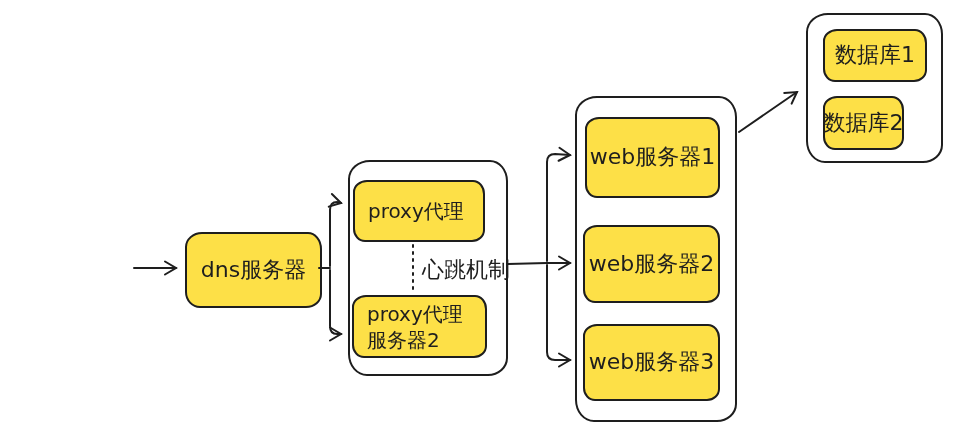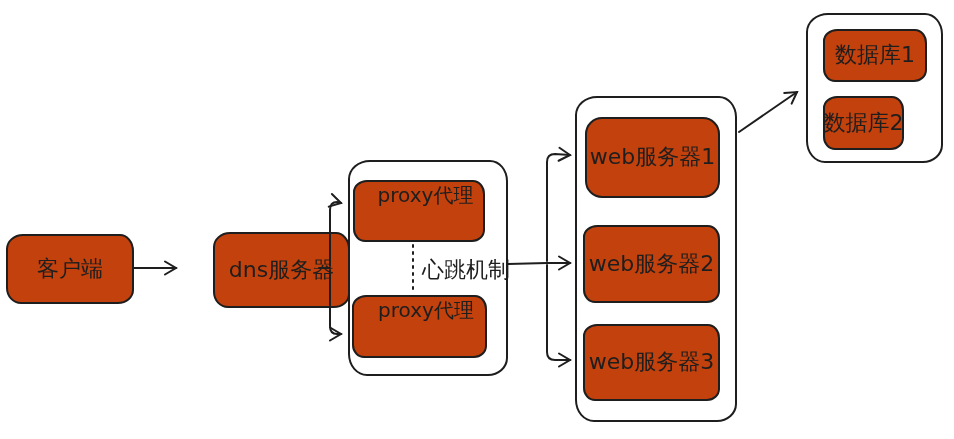--- a/index.html
+++ b/index.html
@@ -9,62 +9,62 @@
     height: 439px;
     background: #ffffff;
     overflow: hidden;
     font-family: "DejaVu Sans", sans-serif;
     color: #1e1e1e;
   }
   .node {
     position: absolute;
     box-sizing: border-box;
     border: 2.2px solid #1e1e1e;
-    background: #c2410c;
+    background: #fde047;
     display: flex;
     align-items: center;
     justify-content: center;
     text-align: center;
     font-size: 22px;
     line-height: 1.2;
     white-space: nowrap;
   }
   .group {
     position: absolute;
     box-sizing: border-box;
     border: 2.2px solid #1e1e1e;
     background: #ffffff;
   }
   
   .r-lg { border-radius: 22px 18px 20px 19px / 19px 21px 18px 22px; }
   .r-md { border-radius: 17px 14px 16px 15px / 15px 17px 14px 16px; }
   .r-sm { border-radius: 14px 12px 13px 12px / 12px 14px 12px 13px; }
 
   #node-client   { left: 6px;   top: 234px; width: 128px; height: 70px; }
-  #node-dns      { left: 185px; top: 232px; width: 137px; height: 76px; margin-left: 28px; }
+  #node-dns      { left: 185px; top: 232px; width: 137px; height: 76px; }
   #group-proxy   { left: 348px; top: 160px; width: 160px; height: 216px; }
   #node-proxy1   { left: 353px; top: 180px; width: 132px; height: 62px; }
   #node-proxy2   { left: 352px; top: 295px; width: 135px; height: 63px; }
   #node-proxy1, #node-proxy2 {
-    flex-direction: row;
+    flex-direction: column;
     align-items: flex-start;
     justify-content: center;
     padding-left: 13px;
     font-size: 20px;
     line-height: 1.3;
   }
   #label-heartbeat {
     position: absolute;
     left: 416px; top: 257px; width: 94px; height: 26px;
     font-size: 22px; line-height: 26px;
     text-align: right;
     white-space: nowrap;
   }
   #group-web     { left: 575px; top: 96px;  width: 162px; height: 326px; }
-  #node-web1     { left: 585px; top: 117px; width: 135px; height: 81px; border-radius: 17px; }
+  #node-web1     { left: 585px; top: 117px; width: 135px; height: 81px; }
   #node-web2     { left: 583px; top: 225px; width: 137px; height: 78px; }
   #node-web3     { left: 583px; top: 324px; width: 137px; height: 77px; }
   #group-db      { left: 806px; top: 13px;  width: 137px; height: 150px; }
   #node-db1      { left: 823px; top: 29px;  width: 104px; height: 53px; }
   #node-db2      { left: 823px; top: 96px;  width: 81px; height: 54px; }
 
   #edge-layer {
     position: absolute;
     left: 0; top: 0;
     width: 954px; height: 439px;
@@ -74,34 +74,32 @@
 </style>
 </head>
 <body>
 
 <div id="canvas">
 
   <div class="group r-lg" id="group-proxy"></div>
   <div class="group r-lg" id="group-web"></div>
   <div class="group r-lg" id="group-db"></div>
 
-  <div class="node r-md" id="node-client">
-    <span>客户端</span>
-  </div>
 
   <div class="node r-md" id="node-dns">
     <span>dns服务器</span>
   </div>
 
   <div class="node r-sm" id="node-proxy1">
     <span>proxy代理</span>
   </div>
 
   <div class="node r-sm" id="node-proxy2">
     <span>proxy代理</span>
+    <span>服务器2</span>
   </div>
 
   <div id="label-heartbeat">心跳机制</div>
 
   <div class="node r-sm" id="node-web1">
     <span>web服务器1</span>
   </div>
   <div class="node r-sm" id="node-web2">
     <span>web服务器2</span>
   </div>

